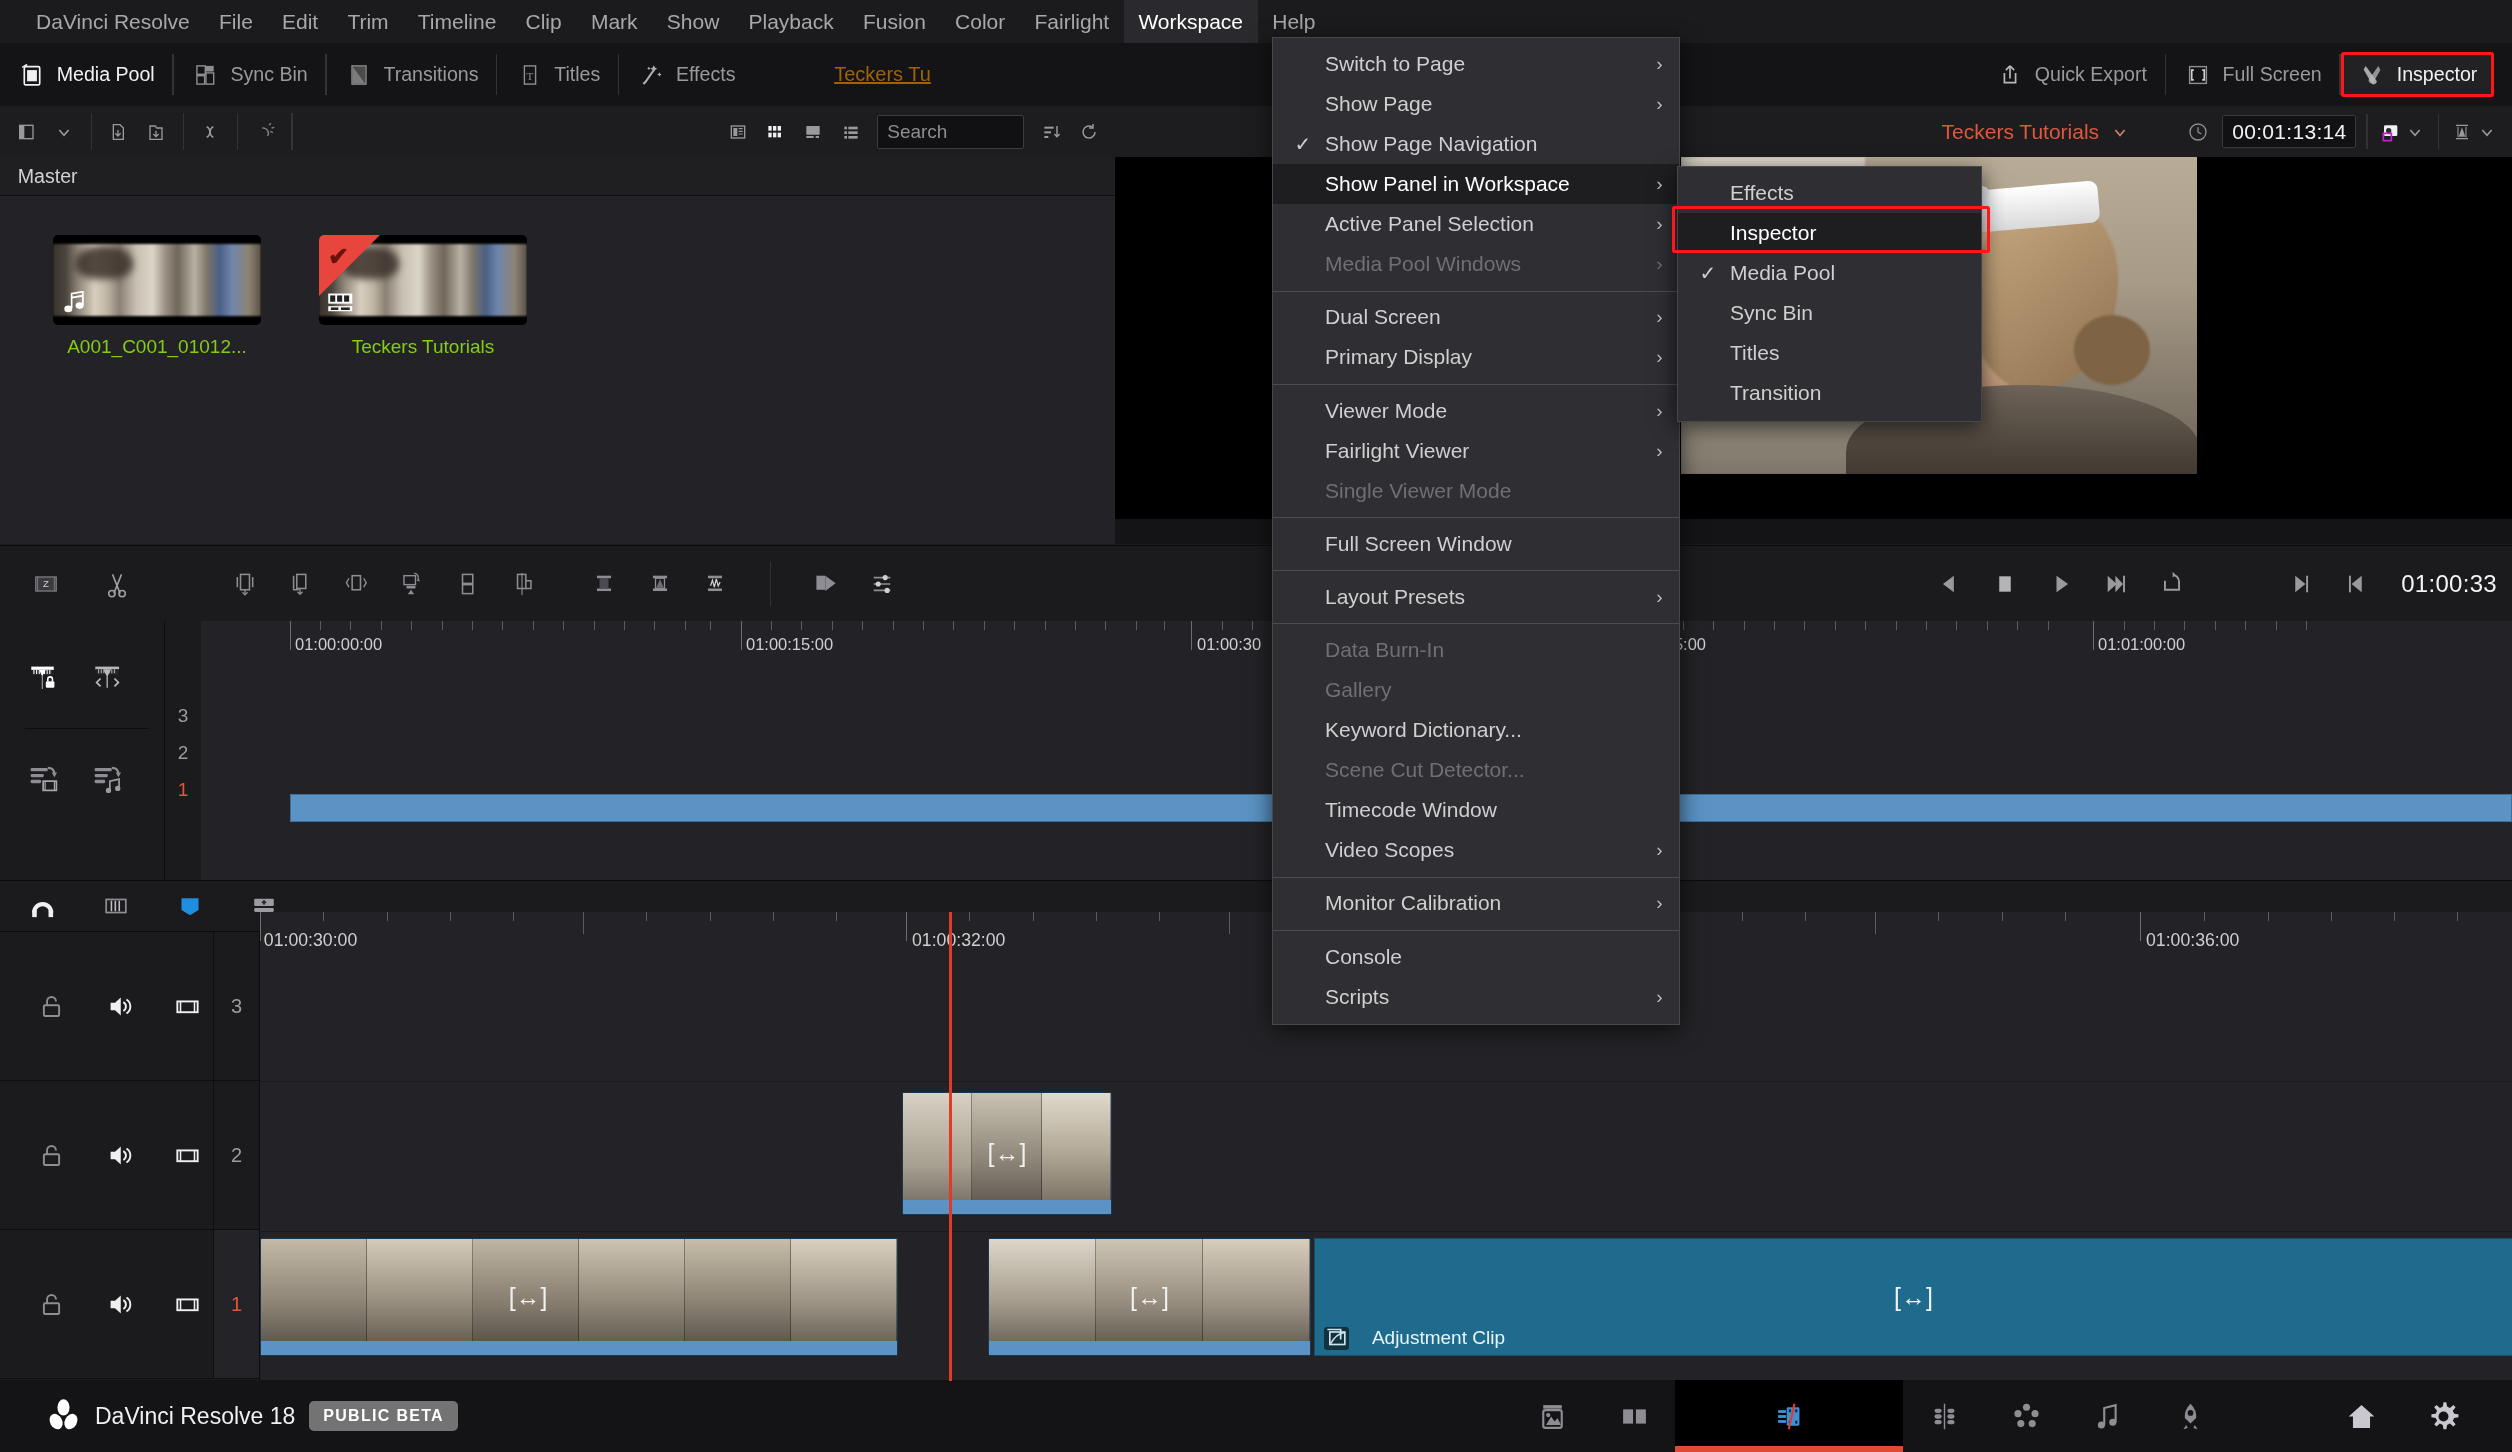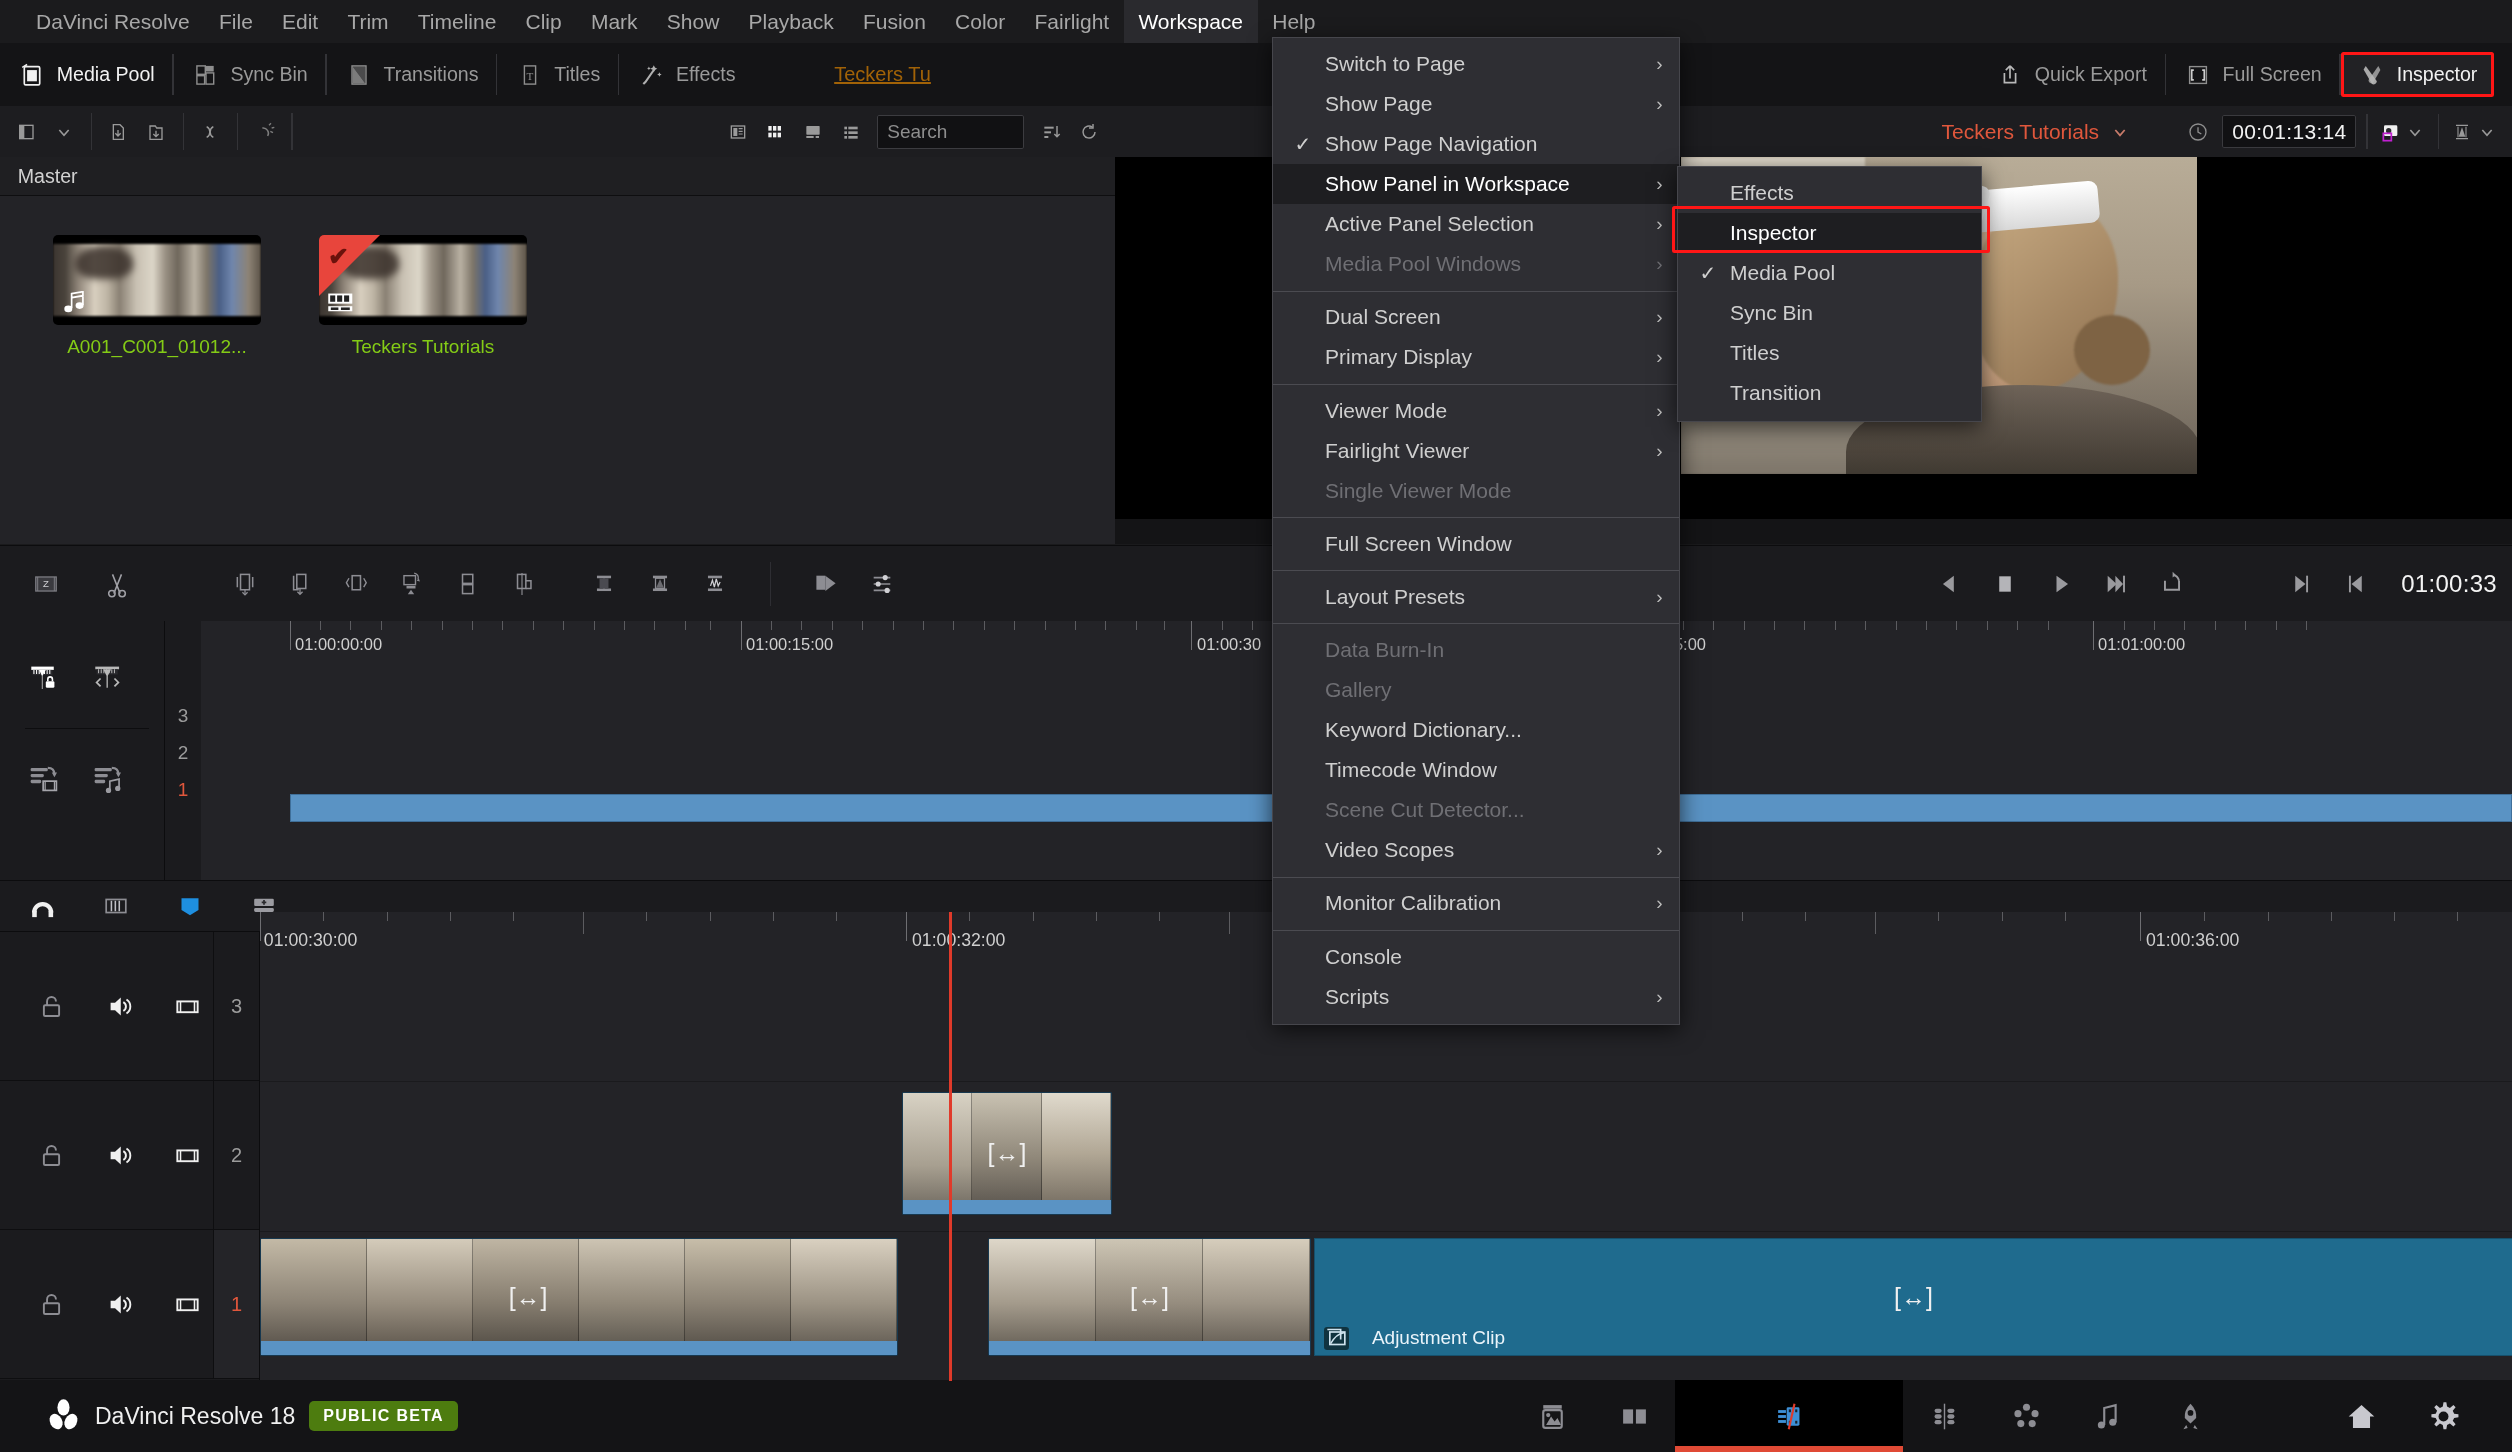--- a/index.html
+++ b/index.html
@@ -279,21 +279,21 @@
   }
 
   
   .statusbar {
     position: absolute; bottom: 0; left: 0; width: 2512px; height: 72px;
     background: #141416; display: flex; align-items: center;
   }
   .sb-logo { display: flex; align-items: center; gap: 14px; padding-left: 46px; }
   .sb-name { font-size: 23px; color: #f0f0f0; white-space: nowrap; }
   .beta {
-    background: #4d7c0f; color: #fff; font-size: 16px; letter-spacing: 1.3px;
+    background: #737373; color: #fff; font-size: 16px; letter-spacing: 1.3px;
     padding: 6.3px 14px; border-radius: 5px; font-weight: bold; white-space: nowrap;
   }
   .pages { display: flex; align-items: center; }
   .page-btn {
     width: 82px; height: 72px; display: flex; align-items: center; justify-content: center;
     position: relative;
   }
   .page-btn.sel { background: #000; width: 228px; }
   .page-btn.sel::after {
     content: ""; position: absolute; left: 0; bottom: 0; width: 100%; height: 5.7px; background: #e04a35;
@@ -1283,25 +1283,25 @@
     <div class="wm-div"></div>
     <div class="wm-item disabled">
         <span>Data Burn-In</span>
       </div>
     <div class="wm-item disabled">
         <span>Gallery</span>
       </div>
     <div class="wm-item">
         <span>Keyword Dictionary...</span>
       </div>
-    <div class="wm-item">
-        <span>Timecode Window</span>
-      </div>
     <div class="wm-item disabled">
         <span>Scene Cut Detector...</span>
+      </div>
+    <div class="wm-item">
+        <span>Timecode Window</span>
       </div>
     <div class="wm-item">
         <span>Video Scopes</span>
         <span class="wm-arrow">›</span>
       </div>
     <div class="wm-div"></div>
     <div class="wm-item">
         <span>Monitor Calibration</span>
         <span class="wm-arrow">›</span>
       </div>

